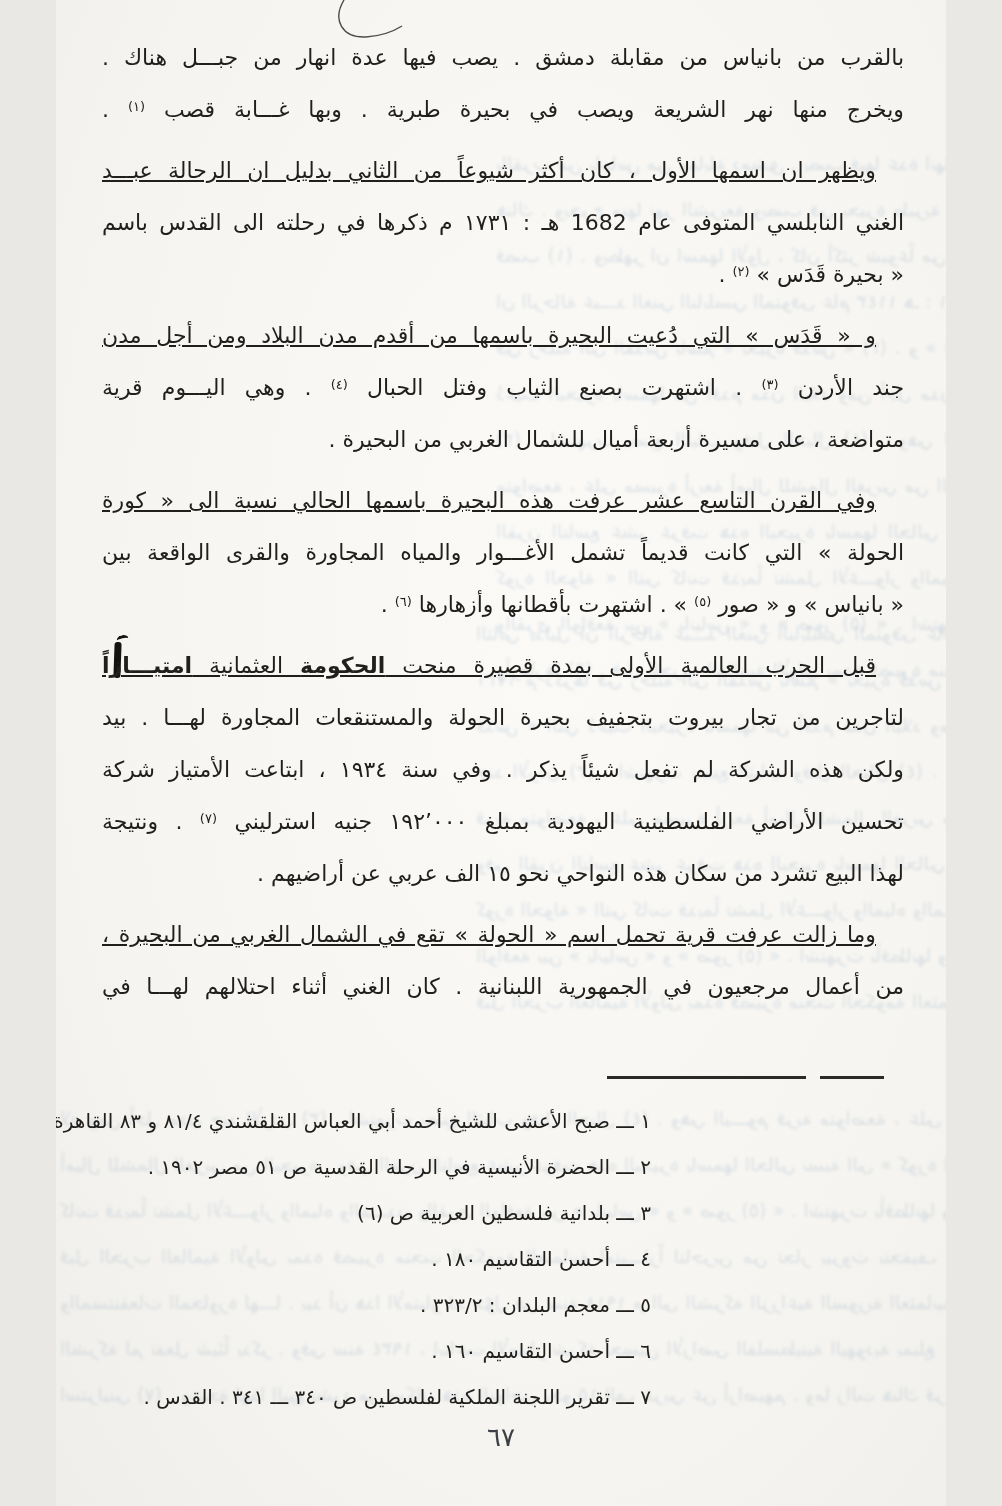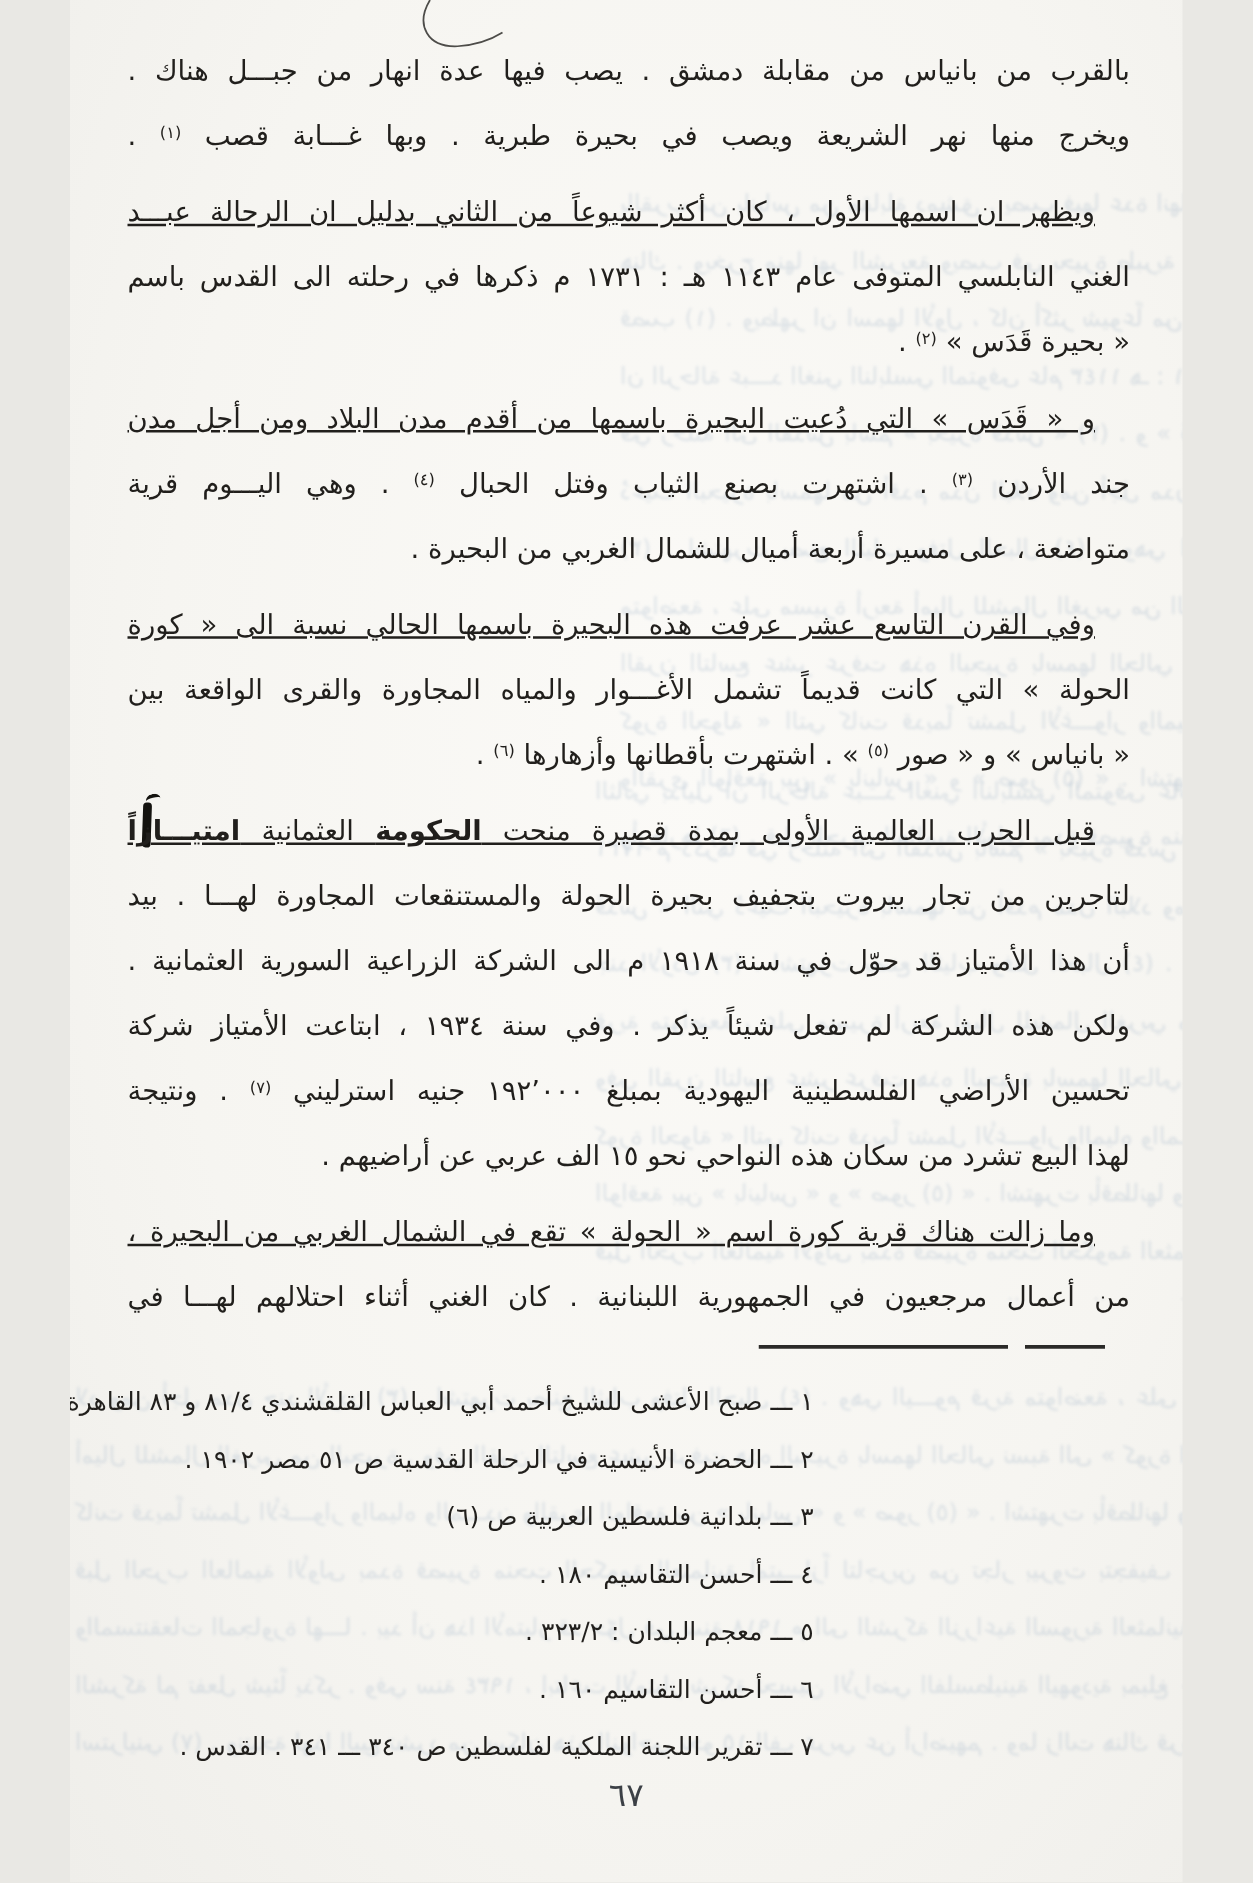--- a/index.html
+++ b/index.html
@@ -113,43 +113,42 @@
 
   <div class="ink-blot"></div>
 
   <div class="text-block" id="text-block">
       <div class="para">
         <div class="line">بالقرب من بانياس من مقابلة دمشق . يصب فيها عدة انهار من جبـــل هناك .</div>
         <div class="line">ويخرج منها نهر الشريعة ويصب في بحيرة طبرية . وبها غـــابة قصب <sup>(١)</sup> .</div>
       </div>
       <div class="para">
         <div class="line indent">ويظهر ان اسمها الأول ، كان أكثر شيوعاً من الثاني بدليل ان الرحالة عبـــد</div>
-        <div class="line">الغني النابلسي المتوفى عام ١١٤٣ هـ : ١٧٣١ م ذكرها في رحلته الى القدس باسم</div>
+        <div class="line">الغني النابلسي المتوفى عام 1682 هـ : ١٧٣١ م ذكرها في رحلته الى القدس باسم</div>
         <div class="line short">« بحيرة قَدَس » <sup>(٢)</sup> .</div>
       </div>
       <div class="para">
         <div class="line indent">و « قَدَس » التي دُعيت البحيرة باسمها من أقدم مدن البلاد ومن أجل مدن</div>
         <div class="line">جند الأردن <sup>(٣)</sup> . اشتهرت بصنع الثياب وفتل الحبال <sup>(٤)</sup> . وهي اليـــوم قرية</div>
         <div class="line short">متواضعة ، على مسيرة أربعة أميال للشمال الغربي من البحيرة .</div>
       </div>
       <div class="para">
         <div class="line indent">وفي القرن التاسع عشر عرفت هذه البحيرة باسمها الحالي نسبة الى « كورة</div>
         <div class="line">الحولة » التي كانت قديماً تشمل الأغـــوار والمياه المجاورة والقرى الواقعة بين</div>
         <div class="line short">« بانياس » و « صور <sup>(٥)</sup> » . اشتهرت بأقطانها وأزهارها <sup>(٦)</sup> .</div>
       </div>
       <div class="para">
         <div class="line indent">قبل الحرب العالمية الأولى بمدة قصيرة منحت <b>الحكومة</b> العثمانية <b>امتيـــازاً</b></div>
         <div class="line">لتاجرين من تجار بيروت بتجفيف بحيرة الحولة والمستنقعات المجاورة لهـــا . بيد</div>
-        <div class="line">أن هذا الأمتياز قد حوّل في سنة ١٩١٨ م الى الشركة الزراعية السورية العثمانية .</div>
         <div class="line">ولكن هذه الشركة لم تفعل شيئاً يذكر . وفي سنة ١٩٣٤ ، ابتاعت الأمتياز شركة</div>
         <div class="line">تحسين الأراضي الفلسطينية اليهودية بمبلغ ١٩٢٬٠٠٠ جنيه استرليني <sup>(٧)</sup> . ونتيجة</div>
         <div class="line short">لهذا البيع تشرد من سكان هذه النواحي نحو ١٥ الف عربي عن أراضيهم .</div>
       </div>
       <div class="para">
-        <div class="line indent">وما زالت هناك قرية كورة اسم « الحولة » تقع في الشمال الغربي من البحيرة ،</div>
+        <div class="line indent">وما زالت عرفت قرية تحمل اسم « الحولة » تقع في الشمال الغربي من البحيرة ،</div>
         <div class="line">من أعمال مرجعيون في الجمهورية اللبنانية . كان الغني أثناء احتلالهم لهـــا في</div>
       </div>
     </div>
 
   <div class="fn-rule"></div>
 
   <div class="footnotes" id="footnotes">
       <div class="footnote">١ ـــ صبح الأعشى للشيخ أحمد أبي العباس القلقشندي ٨١/٤ و ٨٣ القاهرة ١٩١٤ م .</div>
       <div class="footnote">٢ ـــ الحضرة الأنيسية في الرحلة القدسية ص ٥١ مصر ١٩٠٢ .</div>
       <div class="footnote">٣ ـــ بلدانية فلسطين العربية ص (٦)</div>

